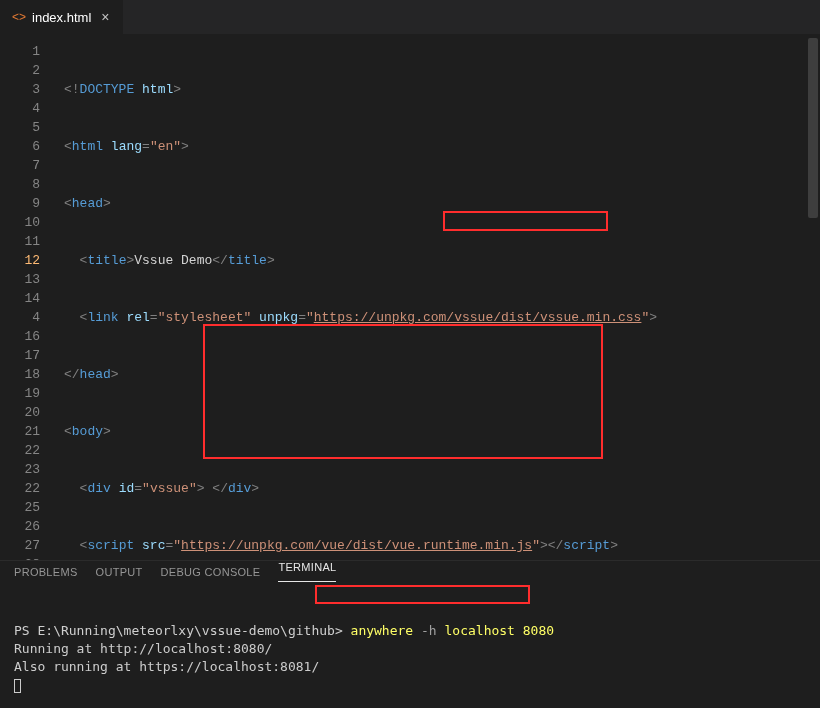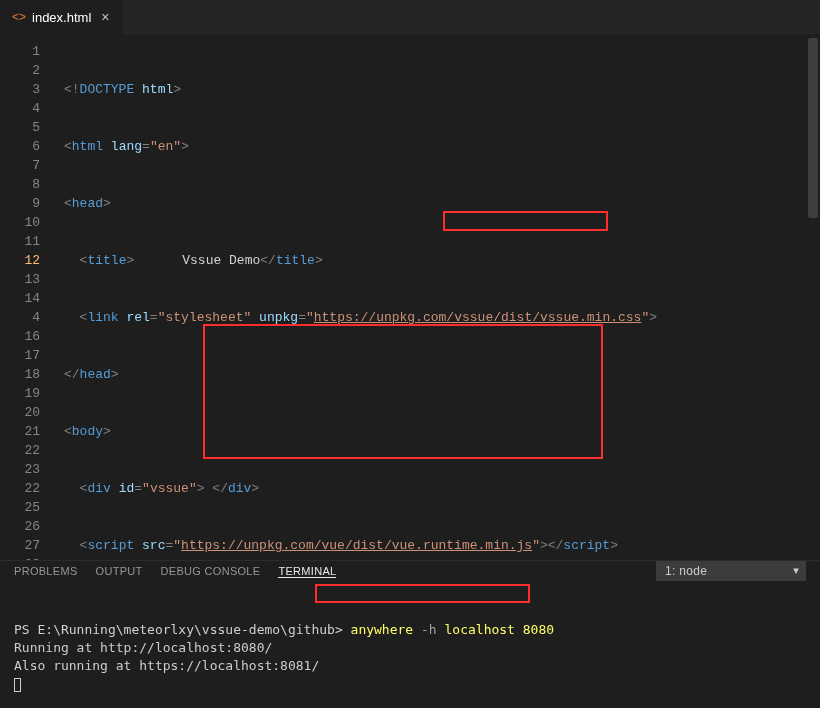--- a/index.html
+++ b/index.html
@@ -55,21 +55,21 @@
     margin-left: 64px;
     white-space: pre;
     position: relative;
   }
   .line { height: 19px; position: relative; }
   
   .p  { color: #808080; }   
   .t  { color: #569cd6; }   
   .a  { color: #9cdcfe; }   
   .s  { color: #ce9178; }   
-  .pl { color: #d4d4d4; margin-left: 48px; }
+  .pl { color: #d4d4d4; }
   .u  { text-decoration: underline; }
   .hl-red {
     position: absolute;
     border: 2px solid #ff2d2d;
     pointer-events: none;
   }
   .scrollbar {
     position: absolute;
     right: 2px; top: 4px;
     width: 10px; height: 180px;
@@ -88,21 +88,21 @@
     display: flex;
     align-items: center;
     height: 32px;
     padding: 0 14px;
     gap: 18px;
     color: #969696;
     font-size: 11px;
     letter-spacing: 0.3px;
   }
   .panel-tab { cursor: pointer; text-transform: uppercase; text-align: center; }
-  .panel-tab.active { color: #e7e7e7; border-bottom: 1px solid #e7e7e7; padding-bottom: 0; }
+  .panel-tab.active { color: #e7e7e7; border-bottom: 1px solid #e7e7e7; padding-bottom: 8px; }
   .panel-right {
     margin-left: auto;
     display: flex;
     align-items: center;
     gap: 10px;
   }
   .select {
     background: #3c3c3c;
     color: #cccccc;
     border: 1px solid #3c3c3c;
@@ -222,23 +222,20 @@
     
   </div>
 </div>
 
 <div class="panel">
   <div class="panel-tabs">
     <span class="panel-tab">PROBLEMS</span>
     <span class="panel-tab">OUTPUT</span>
     <span class="panel-tab">DEBUG CONSOLE</span>
     <span class="panel-tab active">TERMINAL</span>
-    <div class="panel-right">
-      <div class="select"><span>1: node</span></div>
-    </div>
   </div>
   <div class="terminal">
 <div class="term-red" style="left:315px; top:3px; width:215px; height:19px;"></div>
 <span class="ps-path"><span>PS </span><span>E:\Running\meteorlxy\vssue-demo\github</span><span>&gt; </span></span><span class="ps-cmd">anywhere</span> <span class="ps-arg">-h</span> <span class="ps-cmd">localhost</span> <span class="ps-cmd">8080</span>
 <span>Running at http://localhost:8080/</span>
 <span>Also running at https://localhost:8081/</span>
 <span class="block-cursor"></span>
   </div>
 </div>
 

